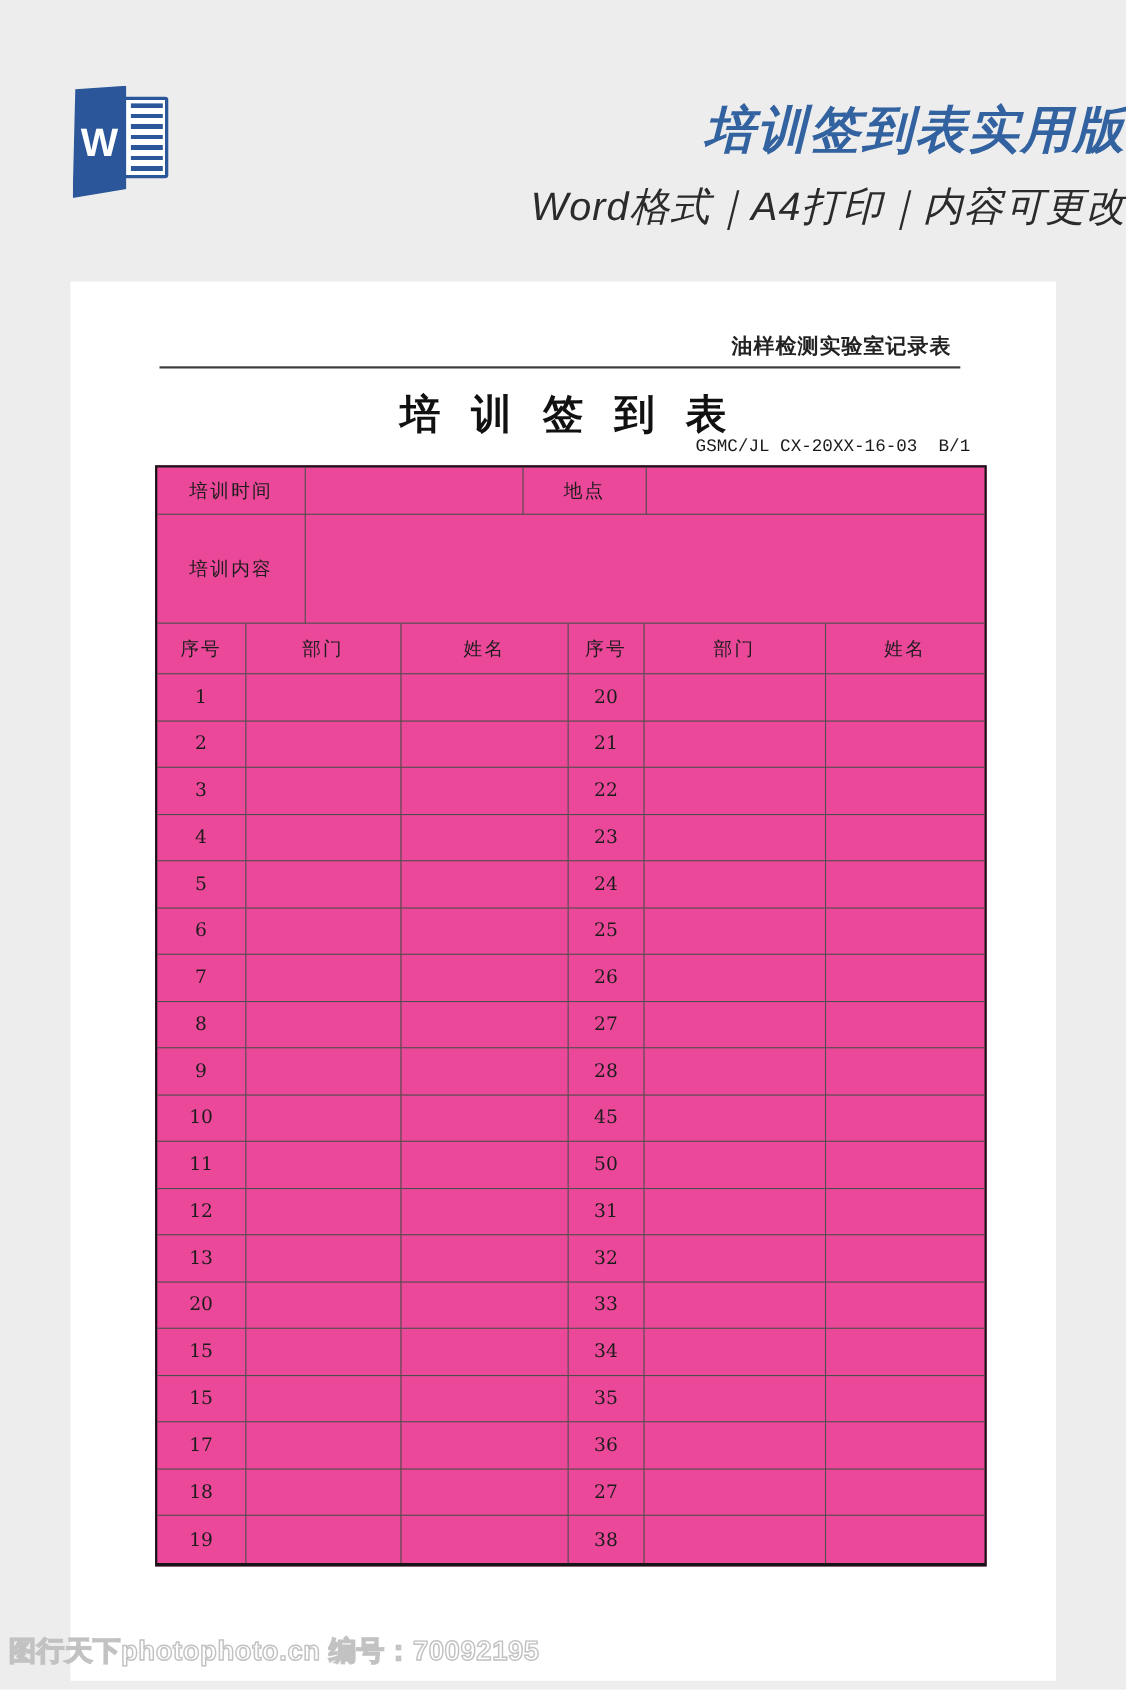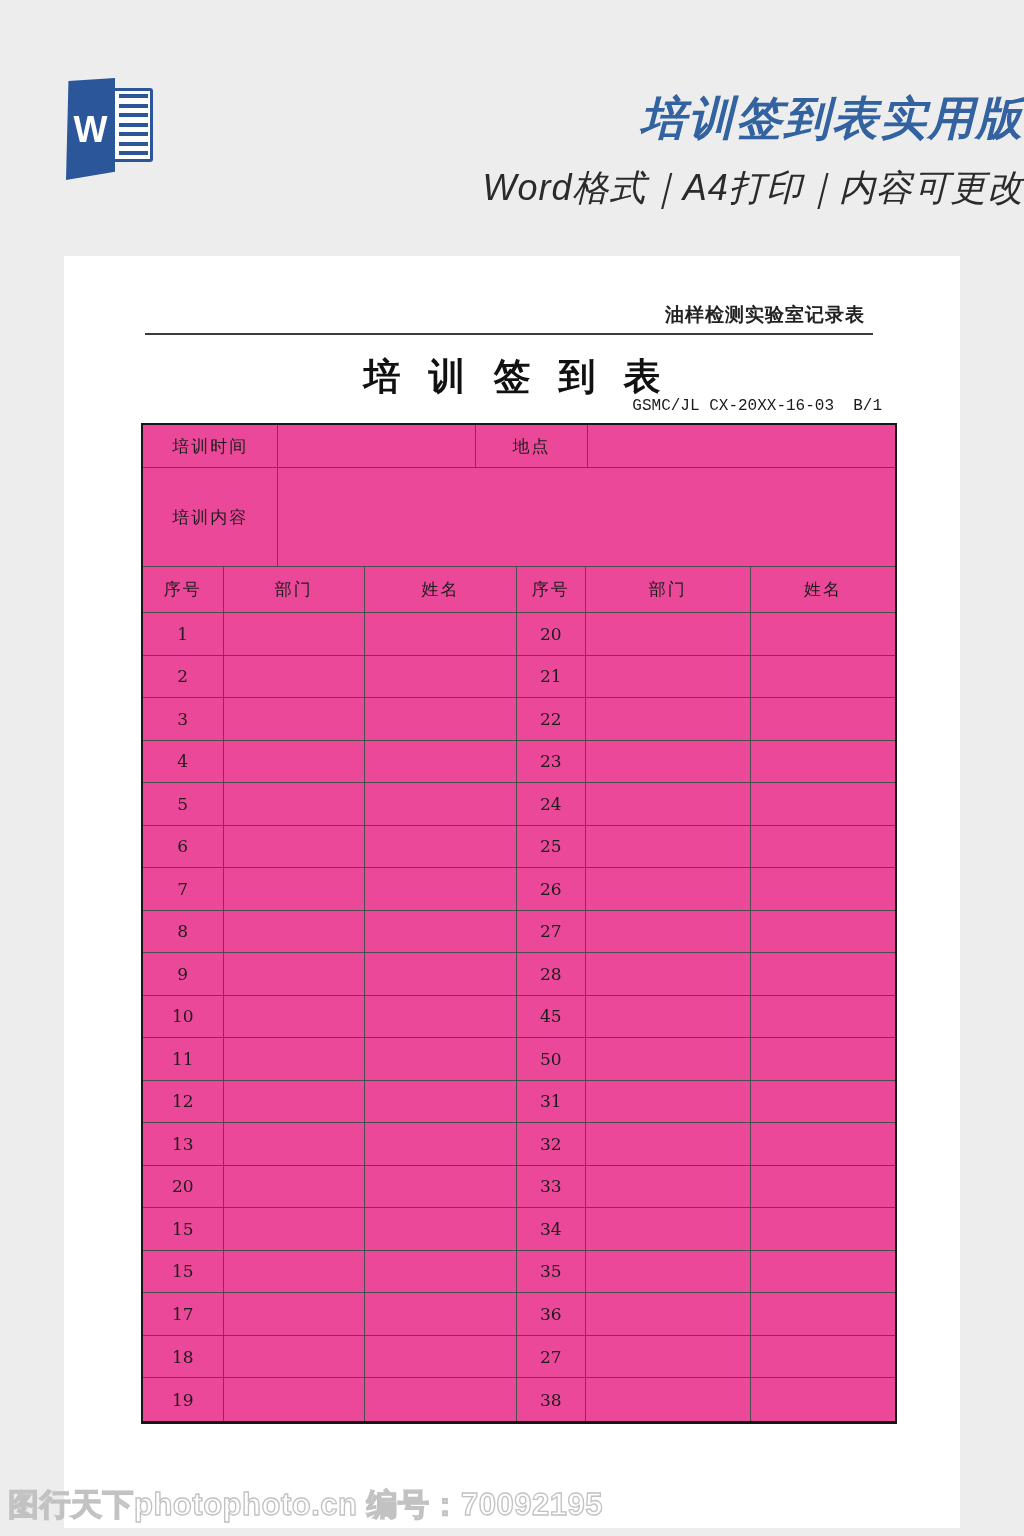--- a/index.html
+++ b/index.html
@@ -103,21 +103,21 @@
   .last-col { border-right:none; }
   .last-row { border-bottom:none; }
   .r1 { height:43px; }
   .r2 { height:99px; }
   .span3 { grid-column:2 / 5; }
 
   
   .watermark {
     position:absolute; left:8px; top:1484px;
     font-family:"Liberation Sans", sans-serif;
-    font-size:31px; font-weight:700; letter-spacing:0.5px;
+    font-size:25px; font-weight:700; letter-spacing:0.5px;
     color:#ffffff;
     -webkit-text-stroke:1.3px #c2c2c2;
     text-shadow:0 0 1px #cccccc;
     white-space:nowrap;
   }
 </style>
 </head>
 <body>
 
 <div class="banner">

